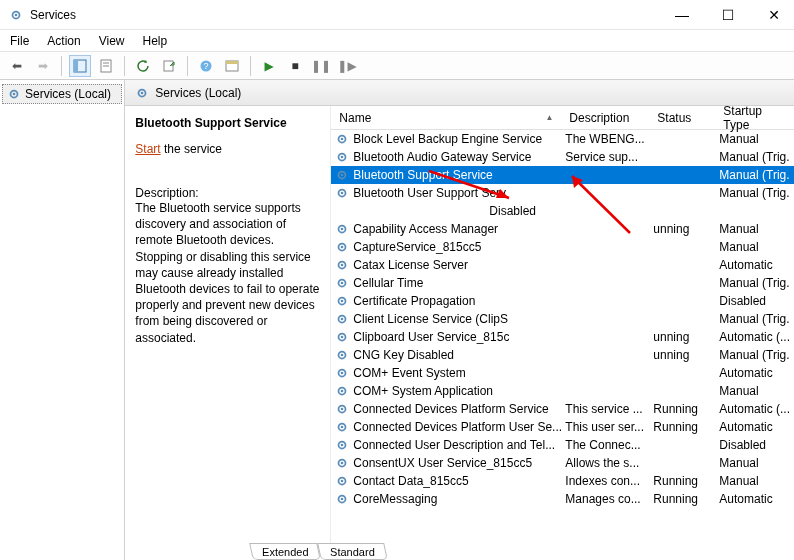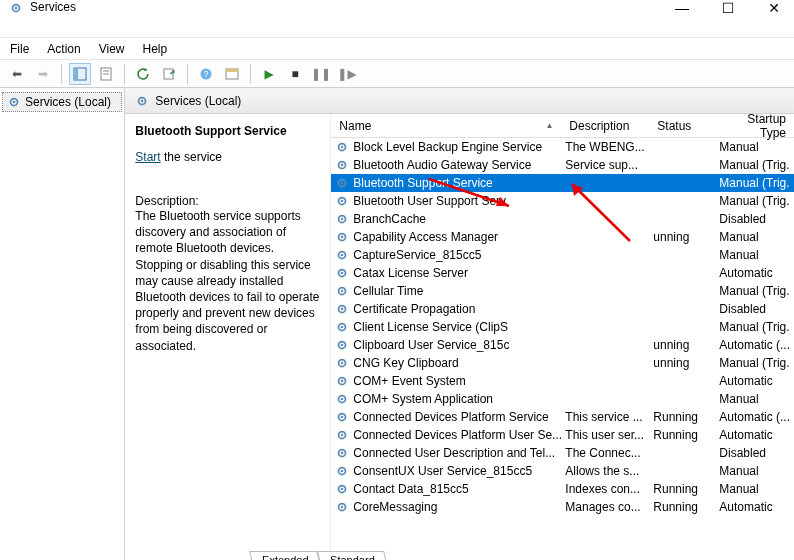--- a/index.html
+++ b/index.html
@@ -9,23 +9,23 @@
     font-size: 12px;
     background: #ffffff;
     color: #000;
     width: 794px;
     height: 560px;
     overflow: hidden;
     position: relative;
   }
   
   .titlebar {
-    height: 38px;
+    height: 30px;
     display: flex;
-    align-items: flex-start;
+    align-items: center;
     padding: 0 8px;
     border-bottom: 1px solid #e5e5e5;
   }
   .titlebar .gear {
     width: 16px; height: 16px;
     margin-right: 6px;
     display:flex;align-items:center;justify-content:center;
   }
   .titlebar .title { flex: 0 0 auto; }
   .win-controls { margin-left:auto; display:flex; gap:22px; }
@@ -82,35 +82,35 @@
     padding:0 10px;gap:6px;
     border-bottom:1px solid #d0d0d0;
   }
   .content-body { flex:1; display:flex; }
   .detail-panel {
     width:206px;
     padding:10px 8px 10px 10px;
     border-right:1px solid #ececec;
   }
   .detail-panel h3 { margin:0 0 12px 0; font-size:12px; }
-  .detail-panel a { color:#0c4a6e; text-decoration:underline; }
+  .detail-panel a { color:#c2410c; text-decoration:underline; }
   .detail-panel .desc-label { margin-top:30px; }
   .list-panel { flex:1; position:relative; }
   .col-headers {
     display:flex;
     height:24px;
     border-bottom:1px solid #e0e0e0;
     font-weight:400;
     align-items:center;
   }
   .col { padding:0 8px; display:flex; align-items:center;}
   .col-name { width:230px; display:flex; align-items:center; justify-content:space-between; gap:4px;}
   .col-desc { width:88px; }
   .col-status { width:66px; }
-  .col-startup { flex:1;text-align:right; }
+  .col-startup { flex:1; }
   .rows { }
   .row {
     display:flex;
     height:18px;
     align-items:center;
   }
   .row.selected { background:#0078d7; color:#fff; }
   .row .cell { padding:0 4px; white-space:nowrap; overflow:hidden; text-overflow:ellipsis;}
   .cell-name { width:230px; display:flex; align-items:flex-end; gap:4px; }
   .cell-desc { width:88px; }
@@ -297,27 +297,20 @@
                   <circle cx="8" cy="8" r="4" fill="none" stroke="#5b8db8" stroke-width="2"></circle>
                   <circle cx="8" cy="8" r="1.5" fill="#5b8db8"></circle>
                 </svg>
                 <span>Bluetooth User Support Serv</span>
               </div>
               <div class="cell cell-desc"></div>
               <div class="cell cell-status"></div>
               <div class="cell cell-startup">Manual (Trig.</div>
             </div>
             <div class="row">
-              <div class="cell cell-name">
-                <svg class="gear-icon" viewBox="0 0 16 16">
-                  <circle cx="8" cy="8" r="4" fill="none" stroke="#5b8db8" stroke-width="2"></circle>
-                  <circle cx="8" cy="8" r="1.5" fill="#5b8db8"></circle>
-                </svg>
-                <span>BranchCache</span>
-              </div>
               <div class="cell cell-desc"></div>
               <div class="cell cell-status"></div>
               <div class="cell cell-startup">Disabled</div>
             </div>
             <div class="row">
               <div class="cell cell-name">
                 <svg class="gear-icon" viewBox="0 0 16 16">
                   <circle cx="8" cy="8" r="4" fill="none" stroke="#5b8db8" stroke-width="2"></circle>
                   <circle cx="8" cy="8" r="1.5" fill="#5b8db8"></circle>
                 </svg>
@@ -398,21 +391,21 @@
               <div class="cell cell-desc"></div>
               <div class="cell cell-status">unning</div>
               <div class="cell cell-startup">Automatic (...</div>
             </div>
             <div class="row">
               <div class="cell cell-name">
                 <svg class="gear-icon" viewBox="0 0 16 16">
                   <circle cx="8" cy="8" r="4" fill="none" stroke="#5b8db8" stroke-width="2"></circle>
                   <circle cx="8" cy="8" r="1.5" fill="#5b8db8"></circle>
                 </svg>
-                <span>CNG Key Clipboard</span>
+                <span>CNG Key Disabled</span>
               </div>
               <div class="cell cell-desc"></div>
               <div class="cell cell-status">unning</div>
               <div class="cell cell-startup">Manual (Trig.</div>
             </div>
             <div class="row">
               <div class="cell cell-name">
                 <svg class="gear-icon" viewBox="0 0 16 16">
                   <circle cx="8" cy="8" r="4" fill="none" stroke="#5b8db8" stroke-width="2"></circle>
                   <circle cx="8" cy="8" r="1.5" fill="#5b8db8"></circle>

